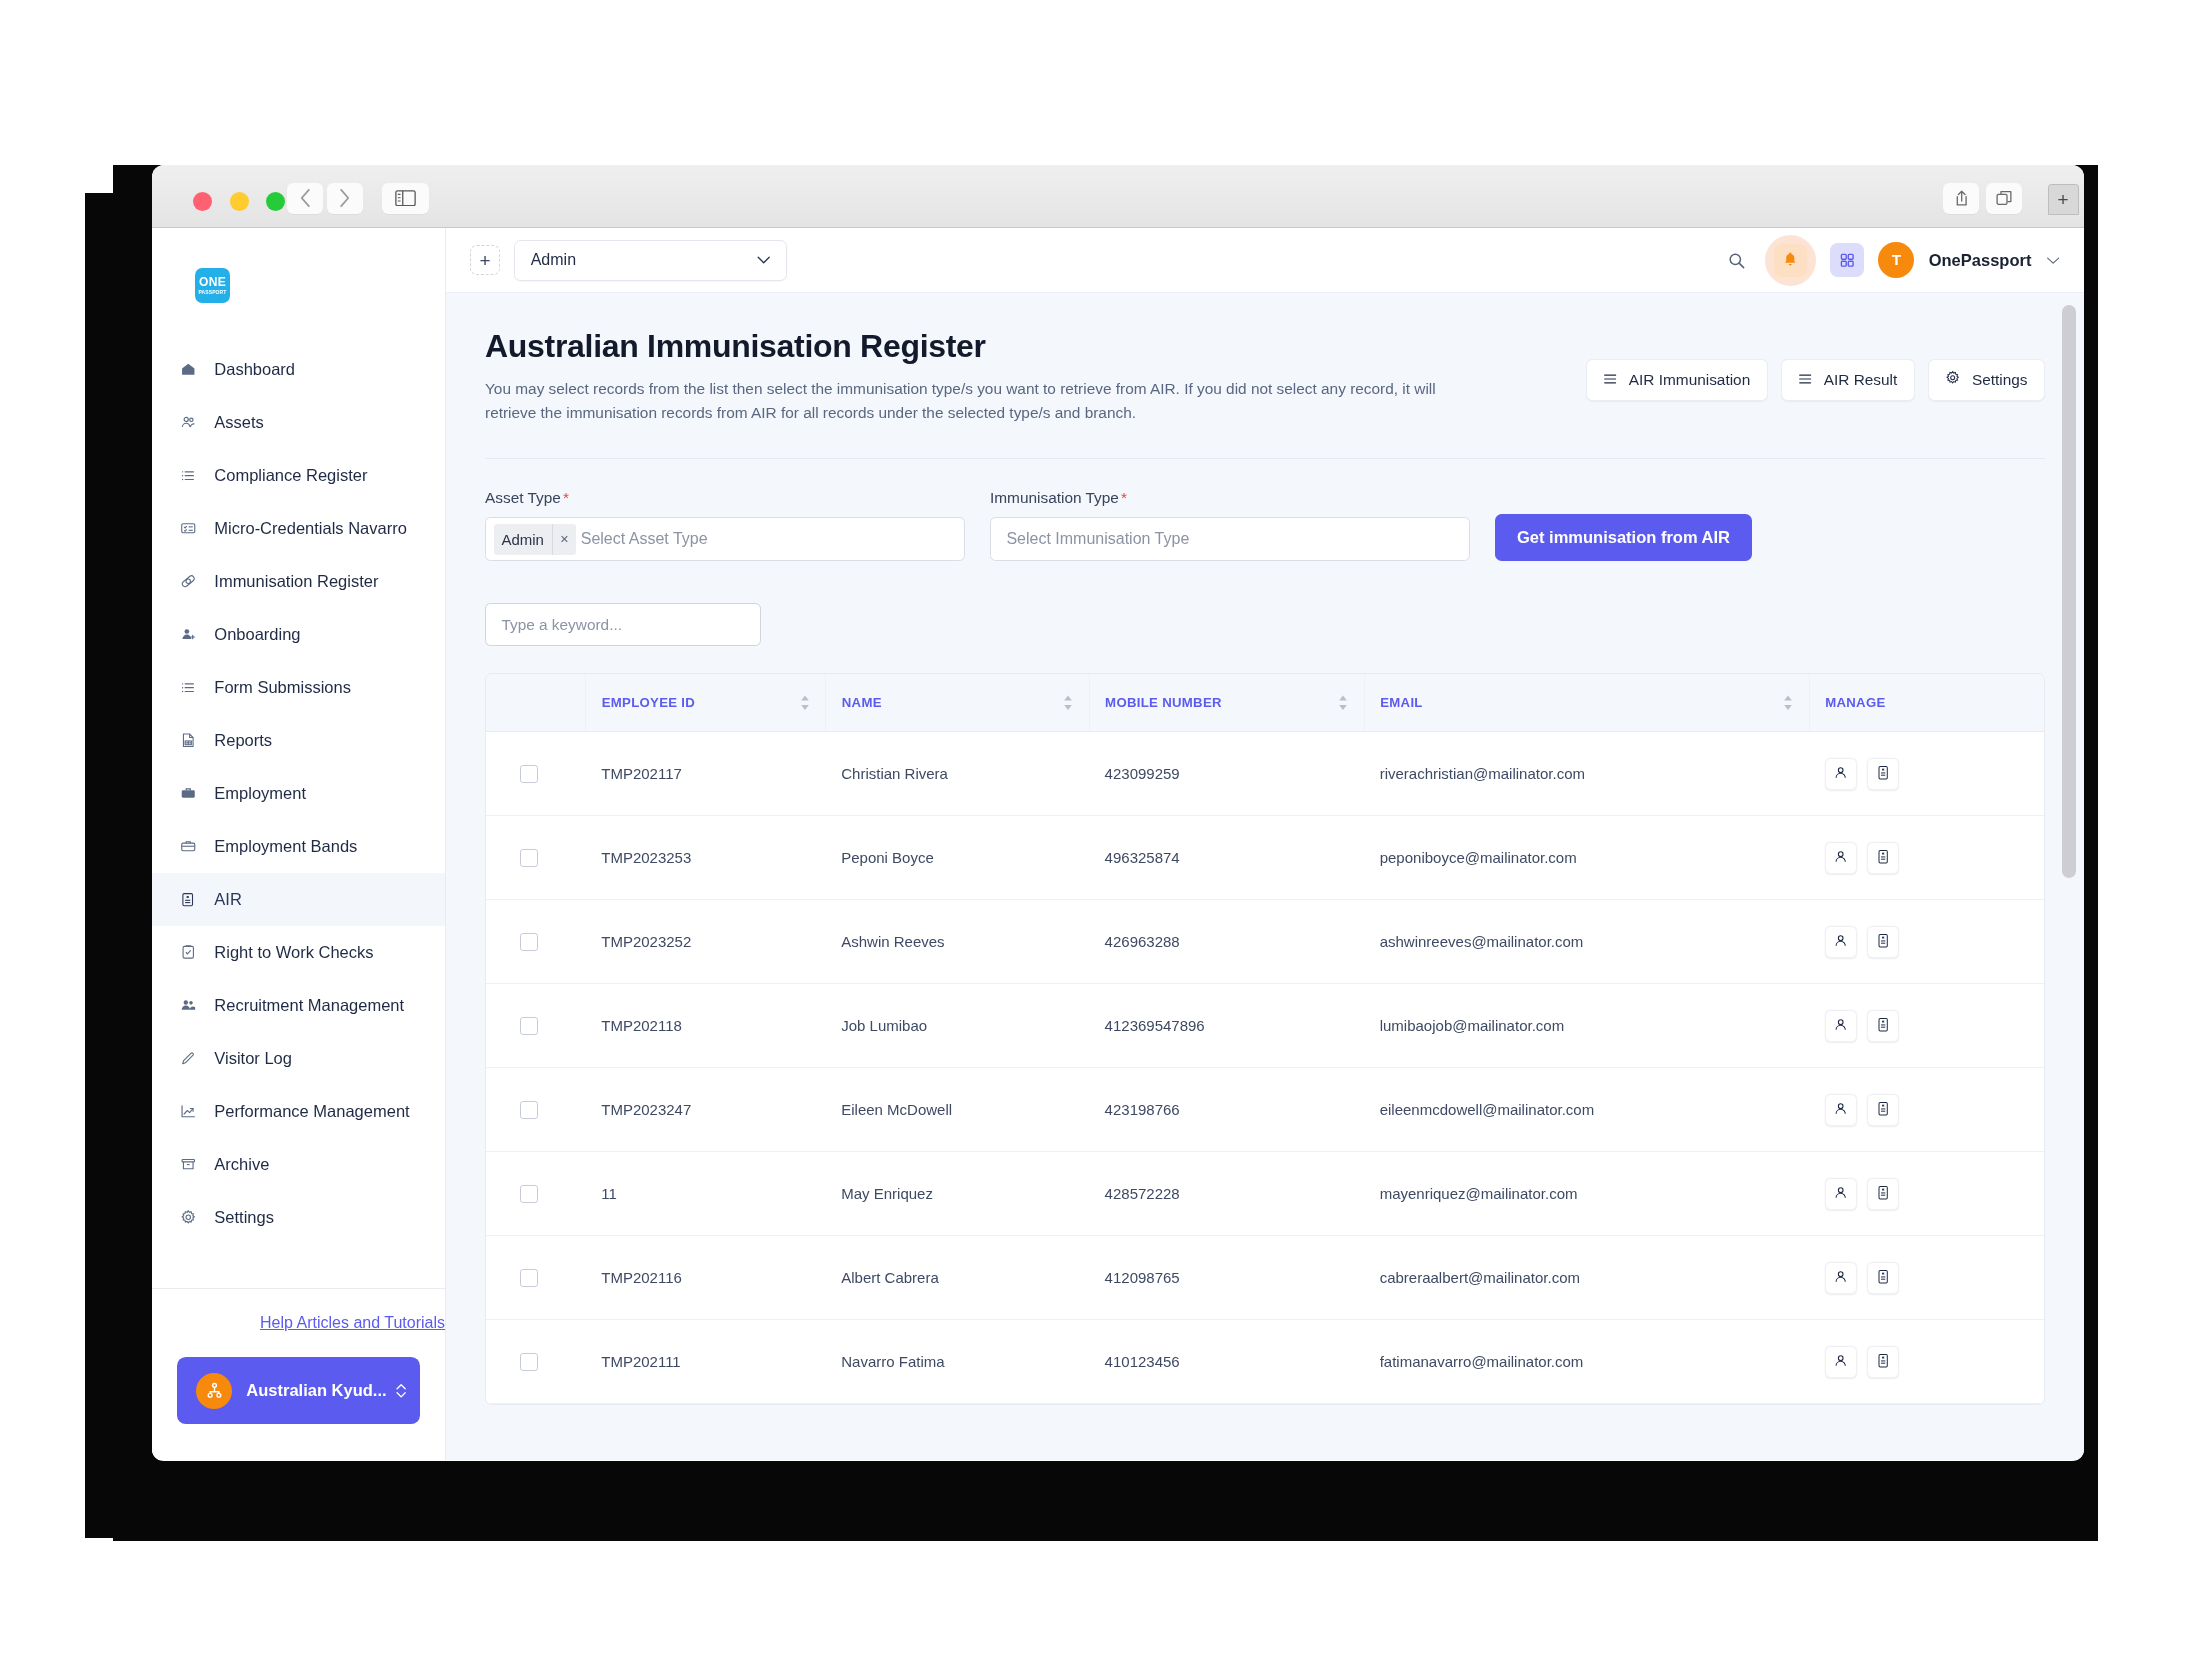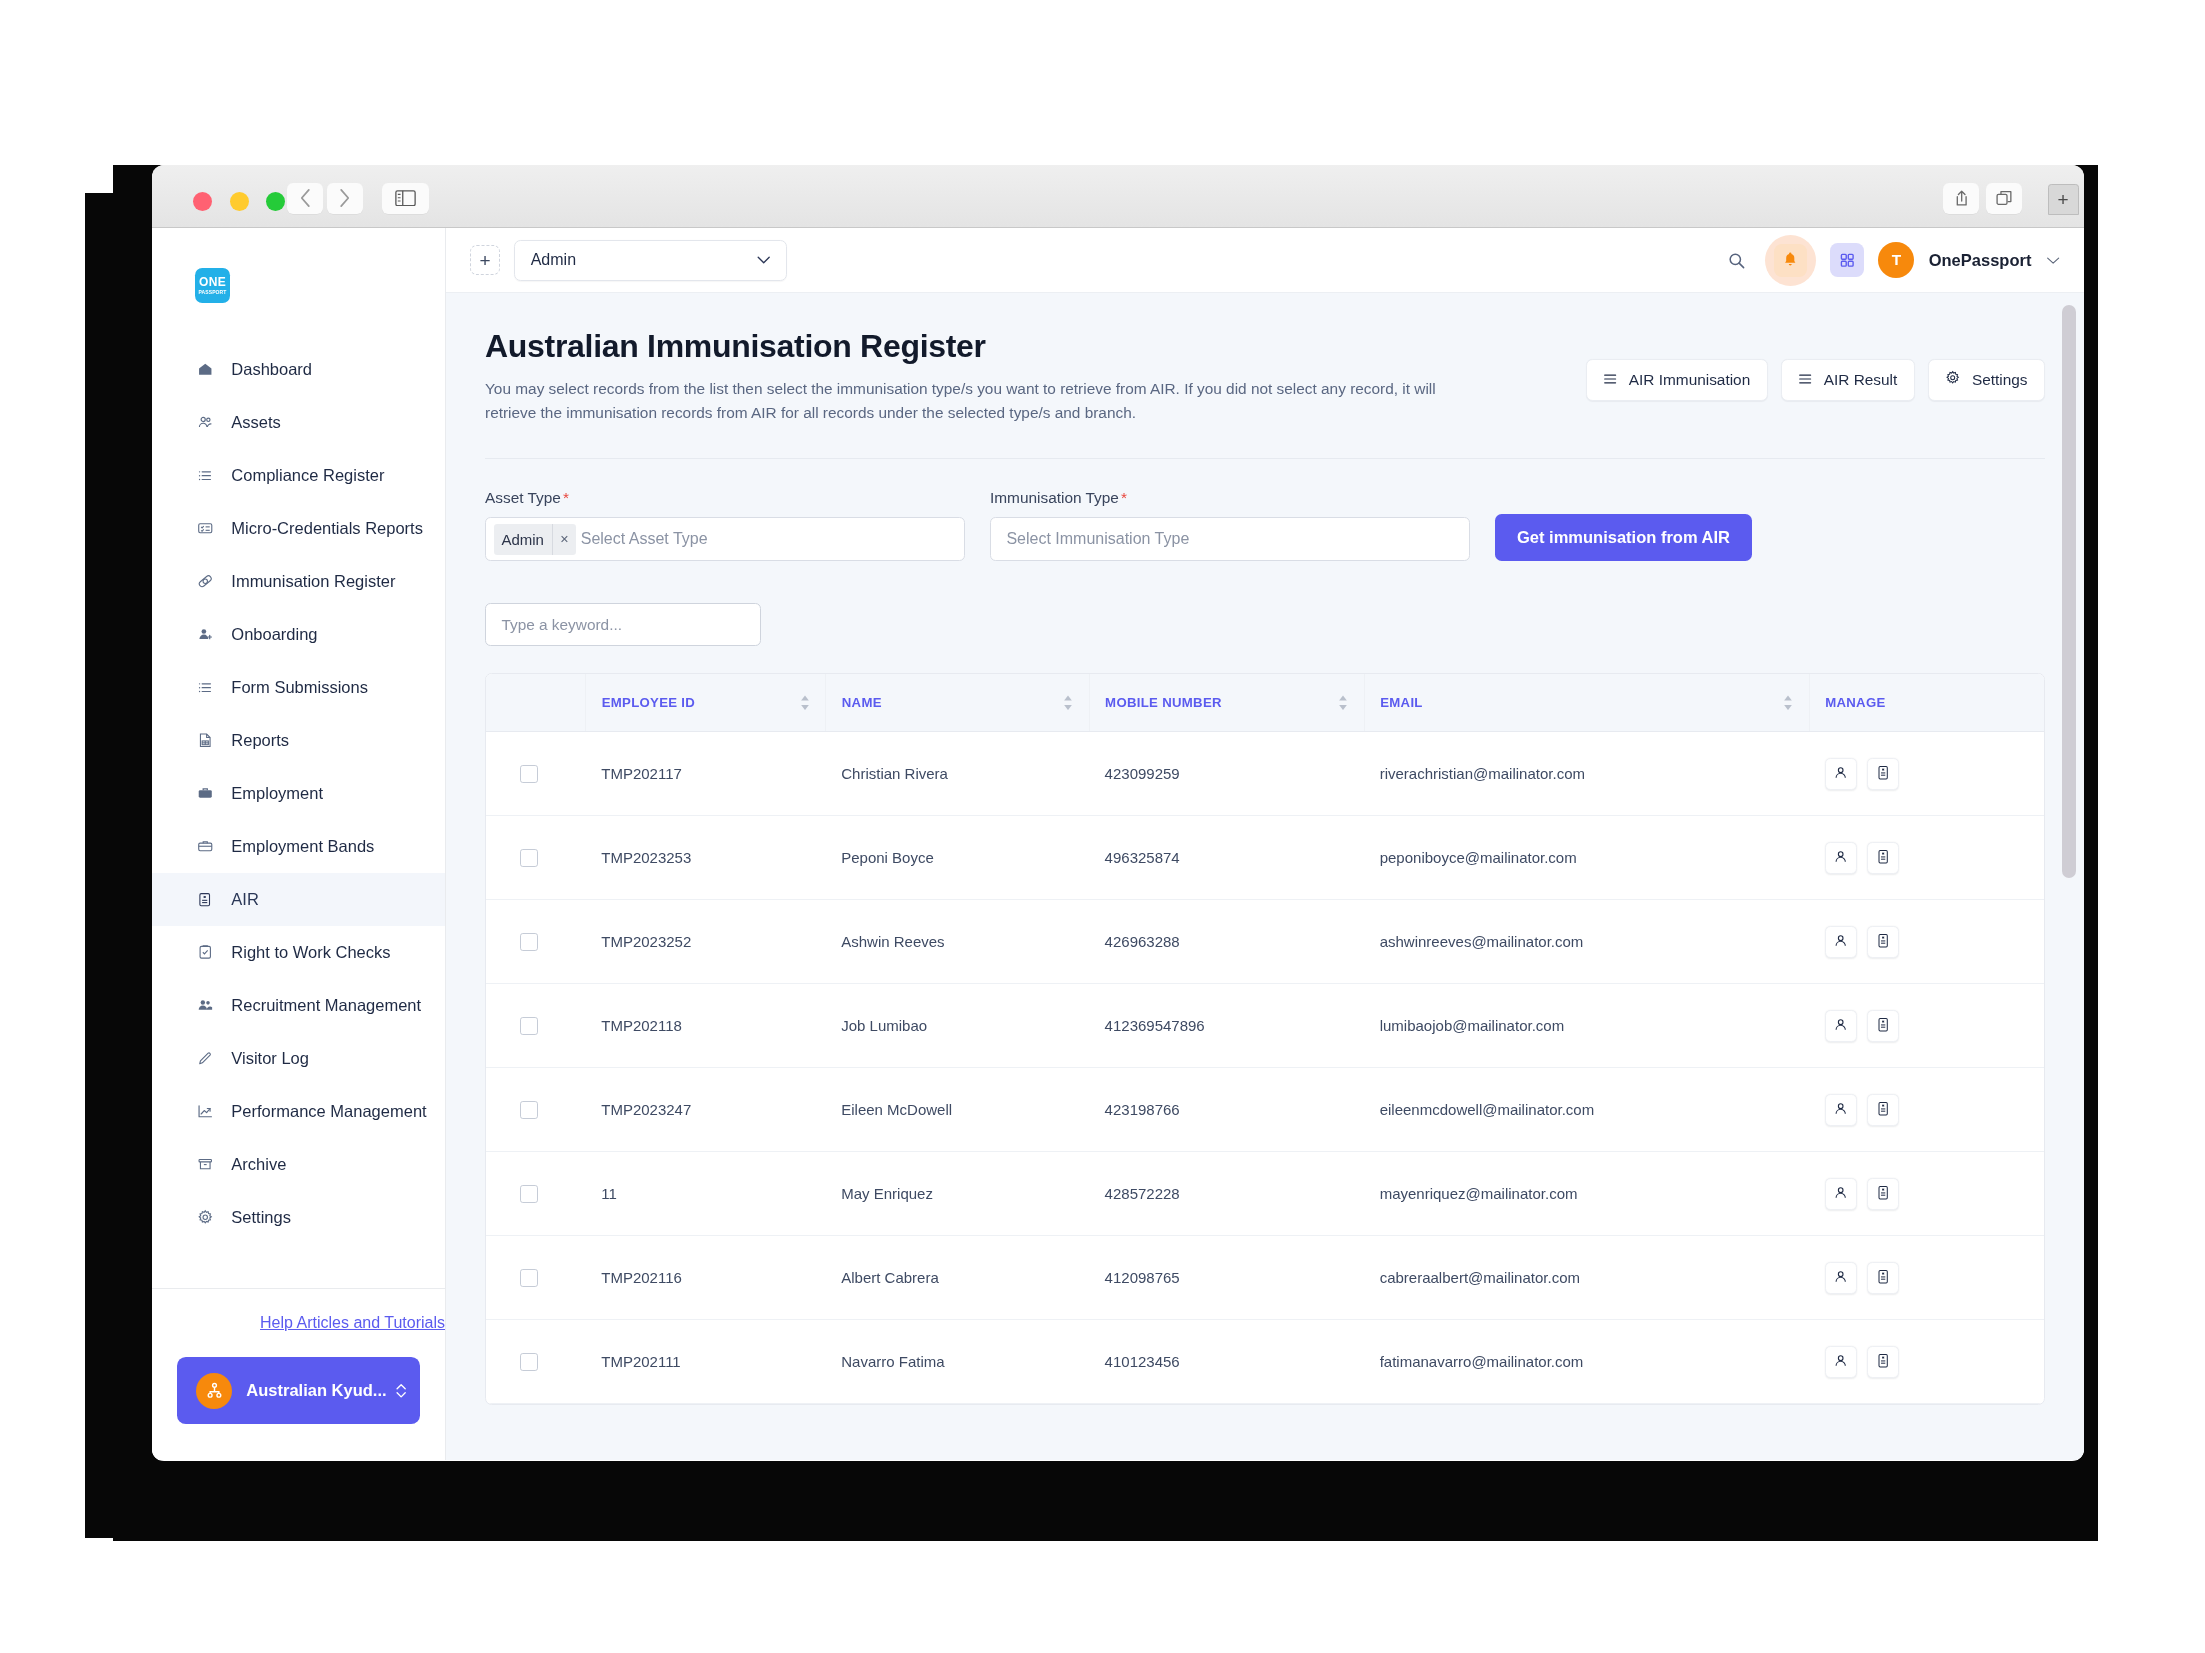--- a/index.html
+++ b/index.html
@@ -100,21 +100,21 @@
     background: #23b0e8;
     display: flex; flex-direction: column; align-items: center; justify-content: center;
     color: #ffffff;
   }
   #brand-logo .l1 { font-size: 12px; font-weight: 700; letter-spacing: 0.3px; line-height: 1; }
   #brand-logo .l2 { font-size: 5px; font-weight: 700; letter-spacing: 0.1px; margin-top: 1.1px; line-height: 1; }
 
   #nav-list { margin-top: 40px; }
   .nav-item {
     display: flex; align-items: center;
-    height: 53px; padding-left: 41px;
+    height: 53px; padding-left: 24px;
     color: #1f2a44; font-size: 16.5px;
     cursor: pointer;
   }
   .nav-item.active { background: #f3f6fb; border-right: 1.7px solid #f3f6fb; }
   .nav-item.active .nav-label { color: #2a3757; }
   .nav-ico {
     width: 24px; flex: 0 0 24px;
     display: flex; align-items: center; justify-content: center;
     margin-right: 14.3px; color: #5c6b85;
   }
@@ -414,21 +414,21 @@
         <div class="nav-item">
           <span class="nav-ico">
             <svg width="16.5" height="16.5" viewBox="0 0 24 24" fill="none" stroke="#5c6b85" stroke-width="1.6">
               <rect x="2.5" y="5.5" width="19" height="13" rx="2"></rect>
               <path d="M6 10 l1.4 1.4 l2.4 -2.6"></path>
                 <line x1="12.5" y1="10" x2="18.5" y2="10"></line>
               <path d="M6 15 l1.4 1.4 l2.4 -2.6"></path>
                 <line x1="12.5" y1="15" x2="18.5" y2="15"></line>
             </svg>
           </span>
-          <span class="nav-label">Micro-Credentials Reports</span>
+          <span class="nav-label">Micro-Credentials Navarro</span>
         </div>
 
         <div class="nav-item">
           <span class="nav-ico">
             <svg width="16.5" height="16.5" viewBox="0 0 24 24" fill="none" stroke="#5c6b85" stroke-width="1.6">
               <rect x="2" y="8" width="20" height="8" rx="4" transform="rotate(-40 12 12)"></rect>
               <circle cx="12" cy="12" r="3.2"></circle>
             </svg>
           </span>
           <span class="nav-label">Immunisation Register</span>

